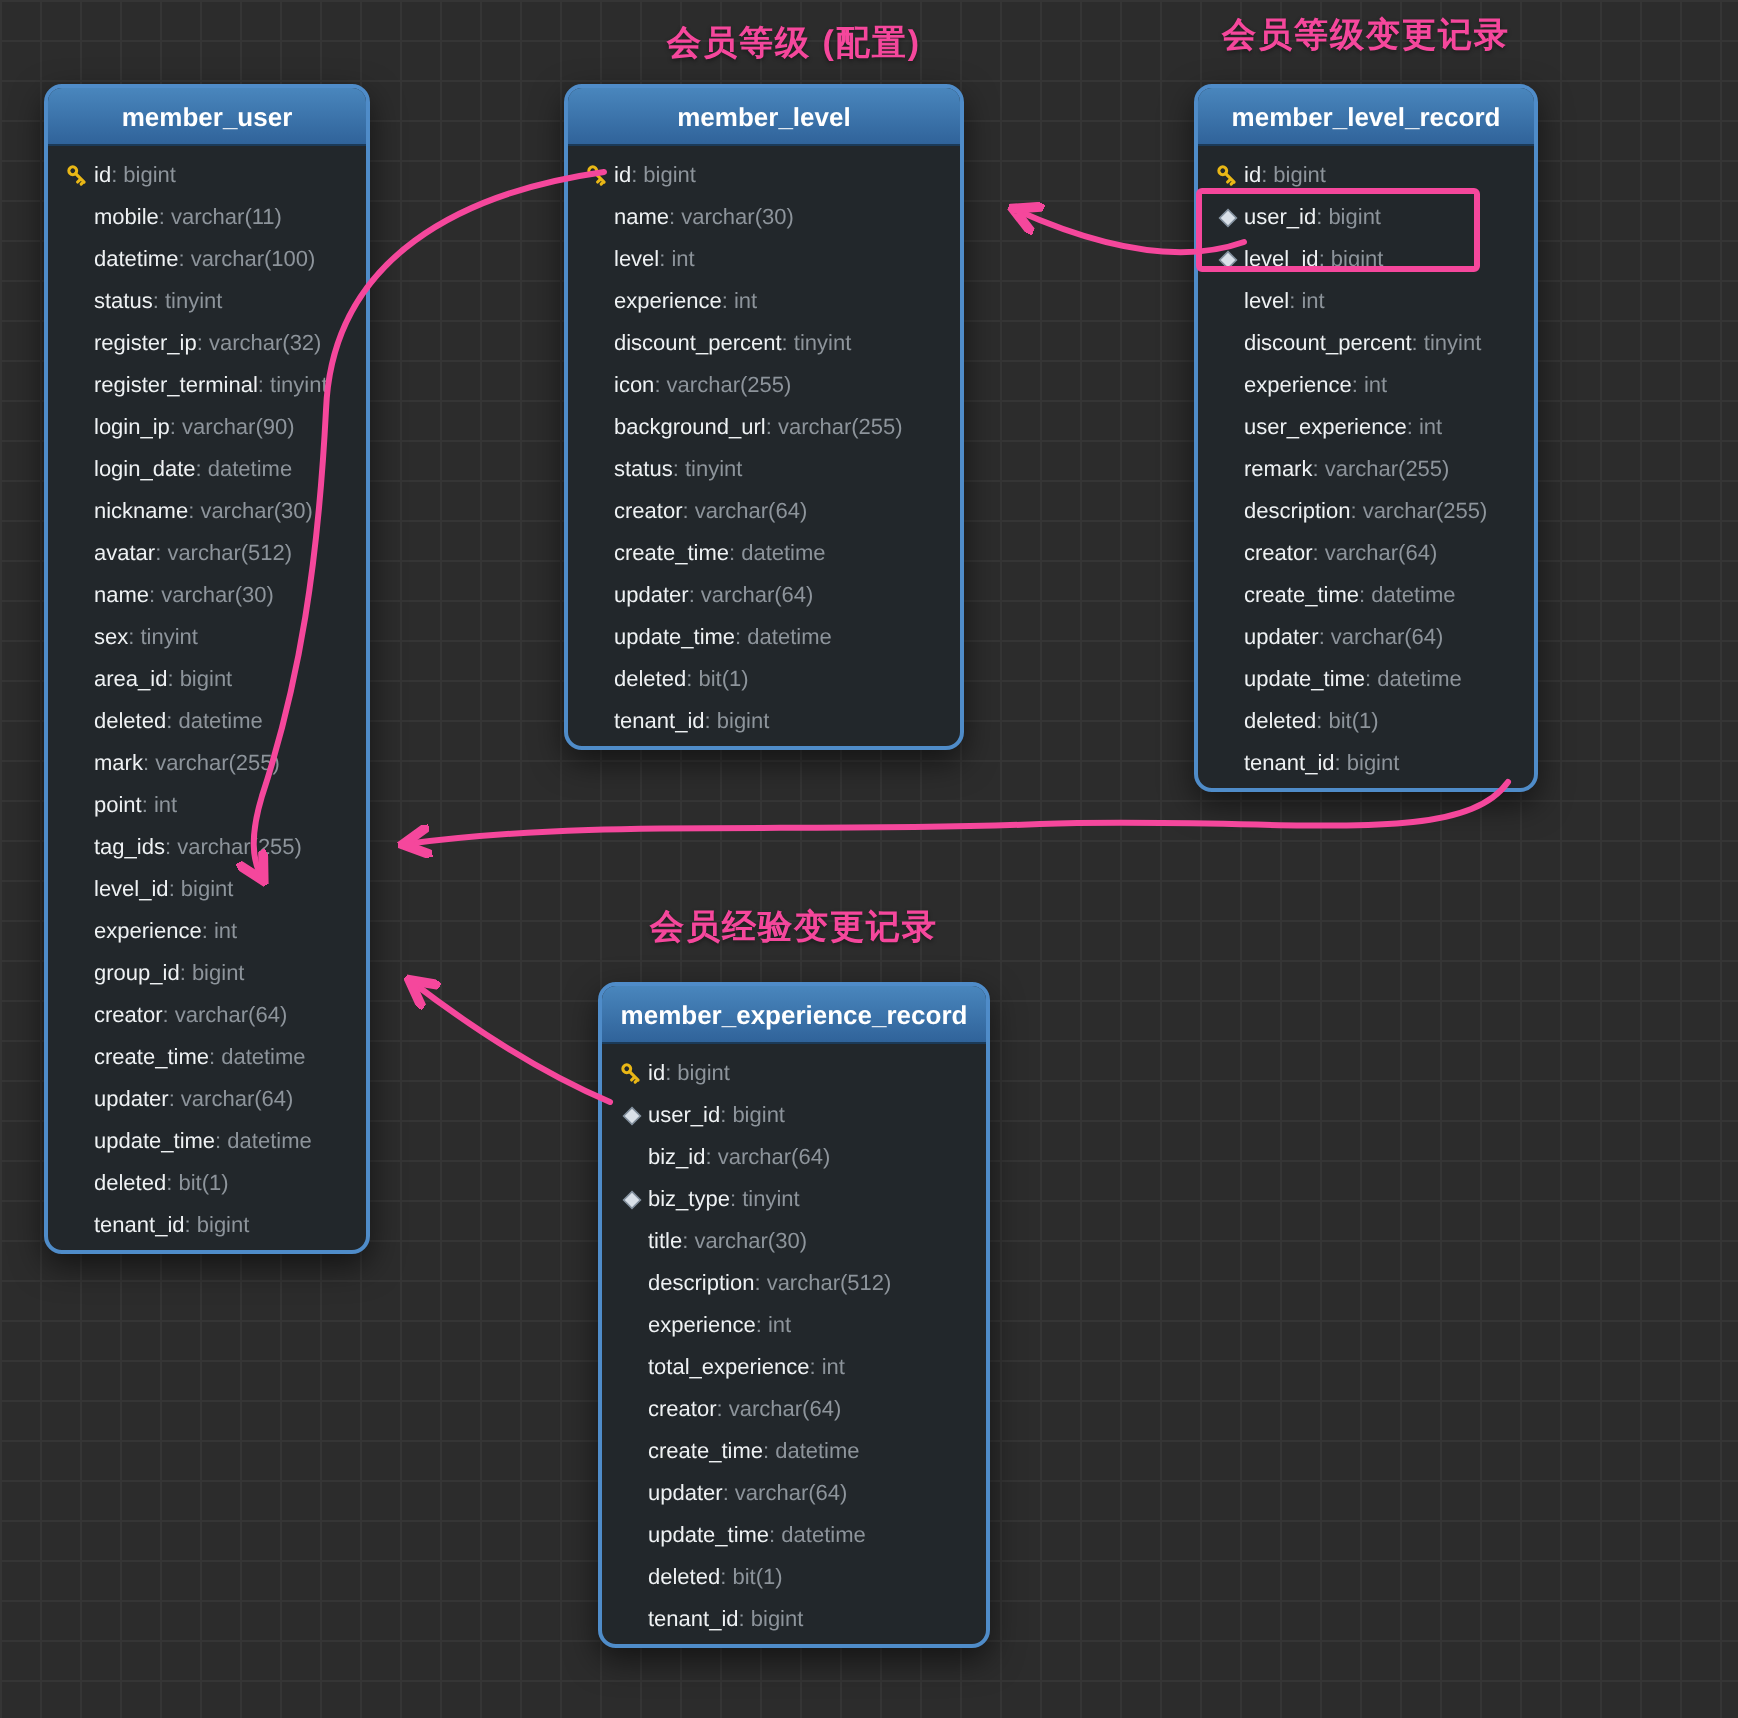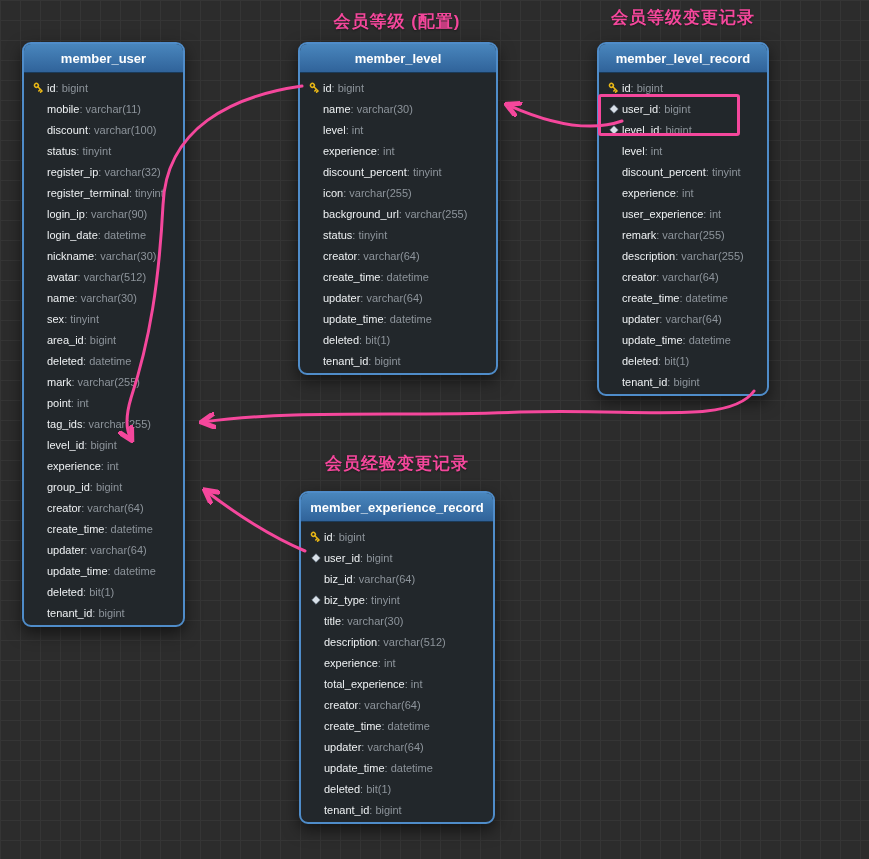--- a/index.html
+++ b/index.html
@@ -77,21 +77,21 @@
           <span class="fn">id</span>
           <span class="ft">: bigint</span>
         </div>
         <div class="row">
           <span class="icn"></span>
           <span class="fn">mobile</span>
           <span class="ft">: varchar(11)</span>
         </div>
         <div class="row">
           <span class="icn"></span>
-          <span class="fn">discount</span>
+          <span class="fn">datetime</span>
           <span class="ft">: varchar(100)</span>
         </div>
         <div class="row">
           <span class="icn"></span>
           <span class="fn">status</span>
           <span class="ft">: tinyint</span>
         </div>
         <div class="row">
           <span class="icn"></span>
           <span class="fn">register_ip</span>
@@ -198,21 +198,21 @@
           <span class="ft">: bit(1)</span>
         </div>
         <div class="row">
           <span class="icn"></span>
           <span class="fn">tenant_id</span>
           <span class="ft">: bigint</span>
         </div>
       </div>
   </div>
 
-  <div class="table" style="left:298px; top:42px; width:200px;">
+  <div class="table" style="left:282px; top:42px; width:200px;">
     <div class="thead">member_level</div>
     <div class="tbody">
         <div class="row">
           <span class="icn">
             <svg viewBox="0 0 16 16" width="13" height="13">
               <g fill="none" stroke="#e9b716" stroke-width="1.9" stroke-linecap="round" transform="rotate(45 8 8)">
                 <circle cx="4.3" cy="8" r="2.4"></circle>
                 <path d="M6.8 8 H14.2 M11.3 8 V10.8 M13.8 8 V10.2"></path>
               </g>
             </svg>

